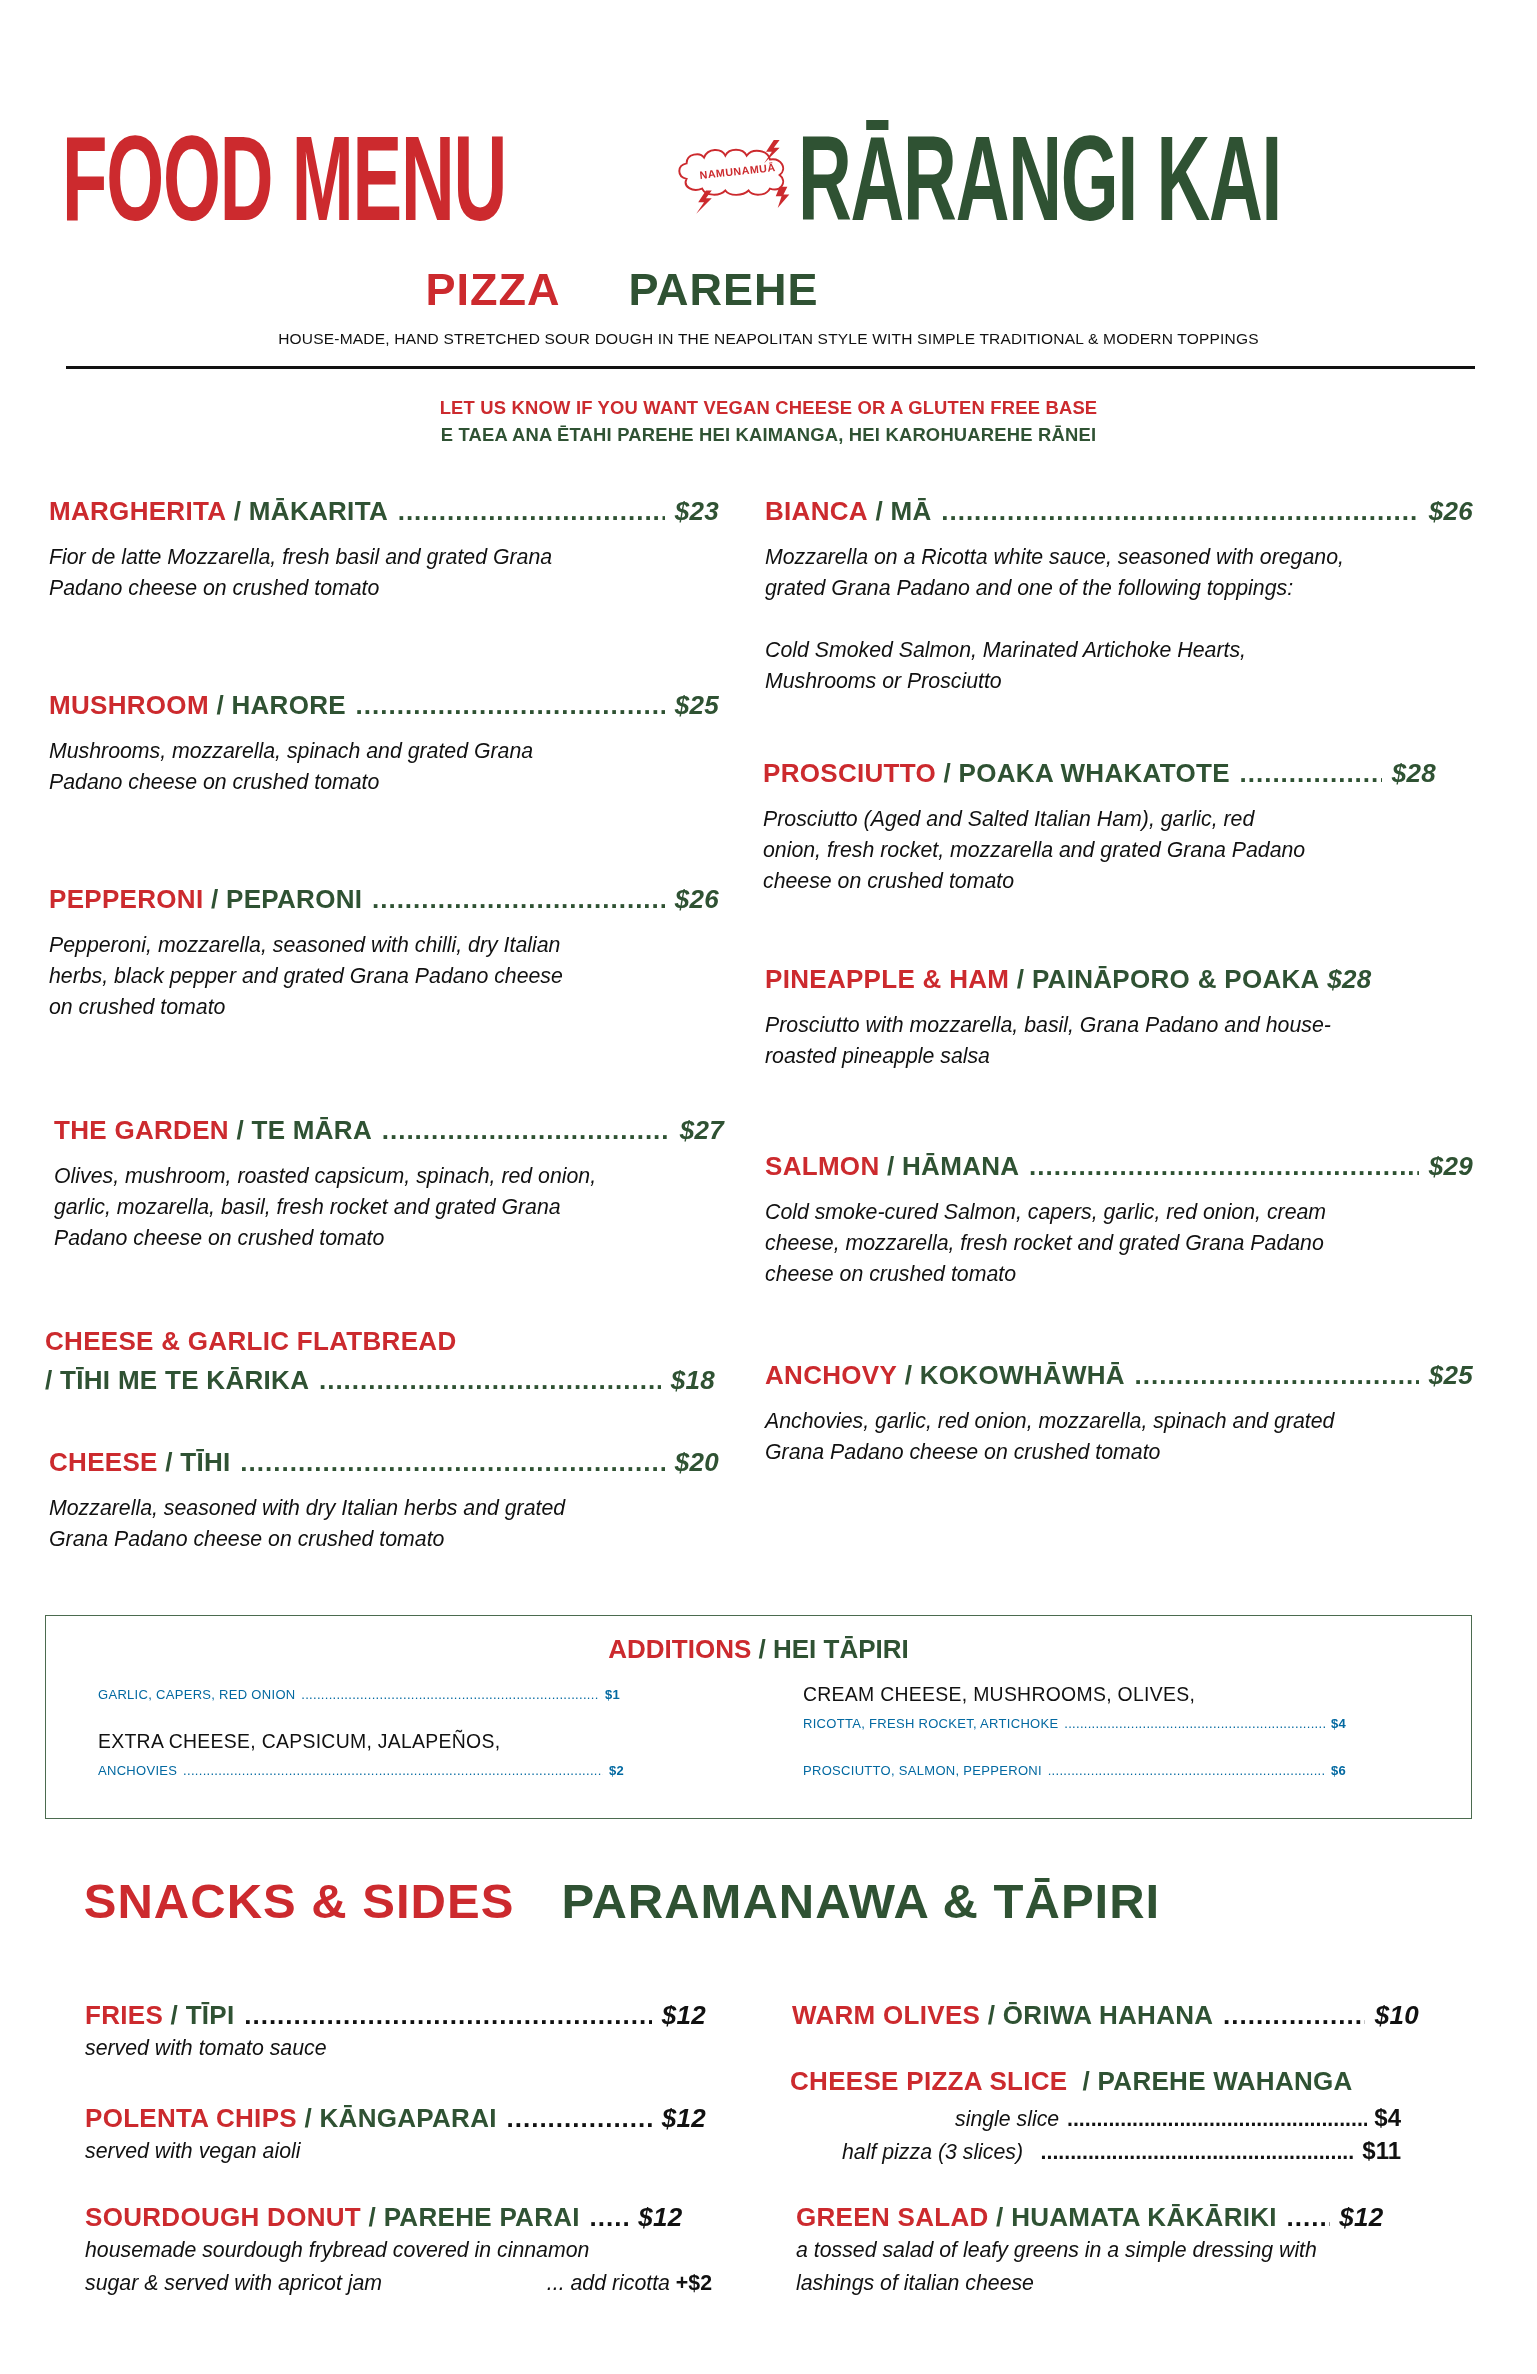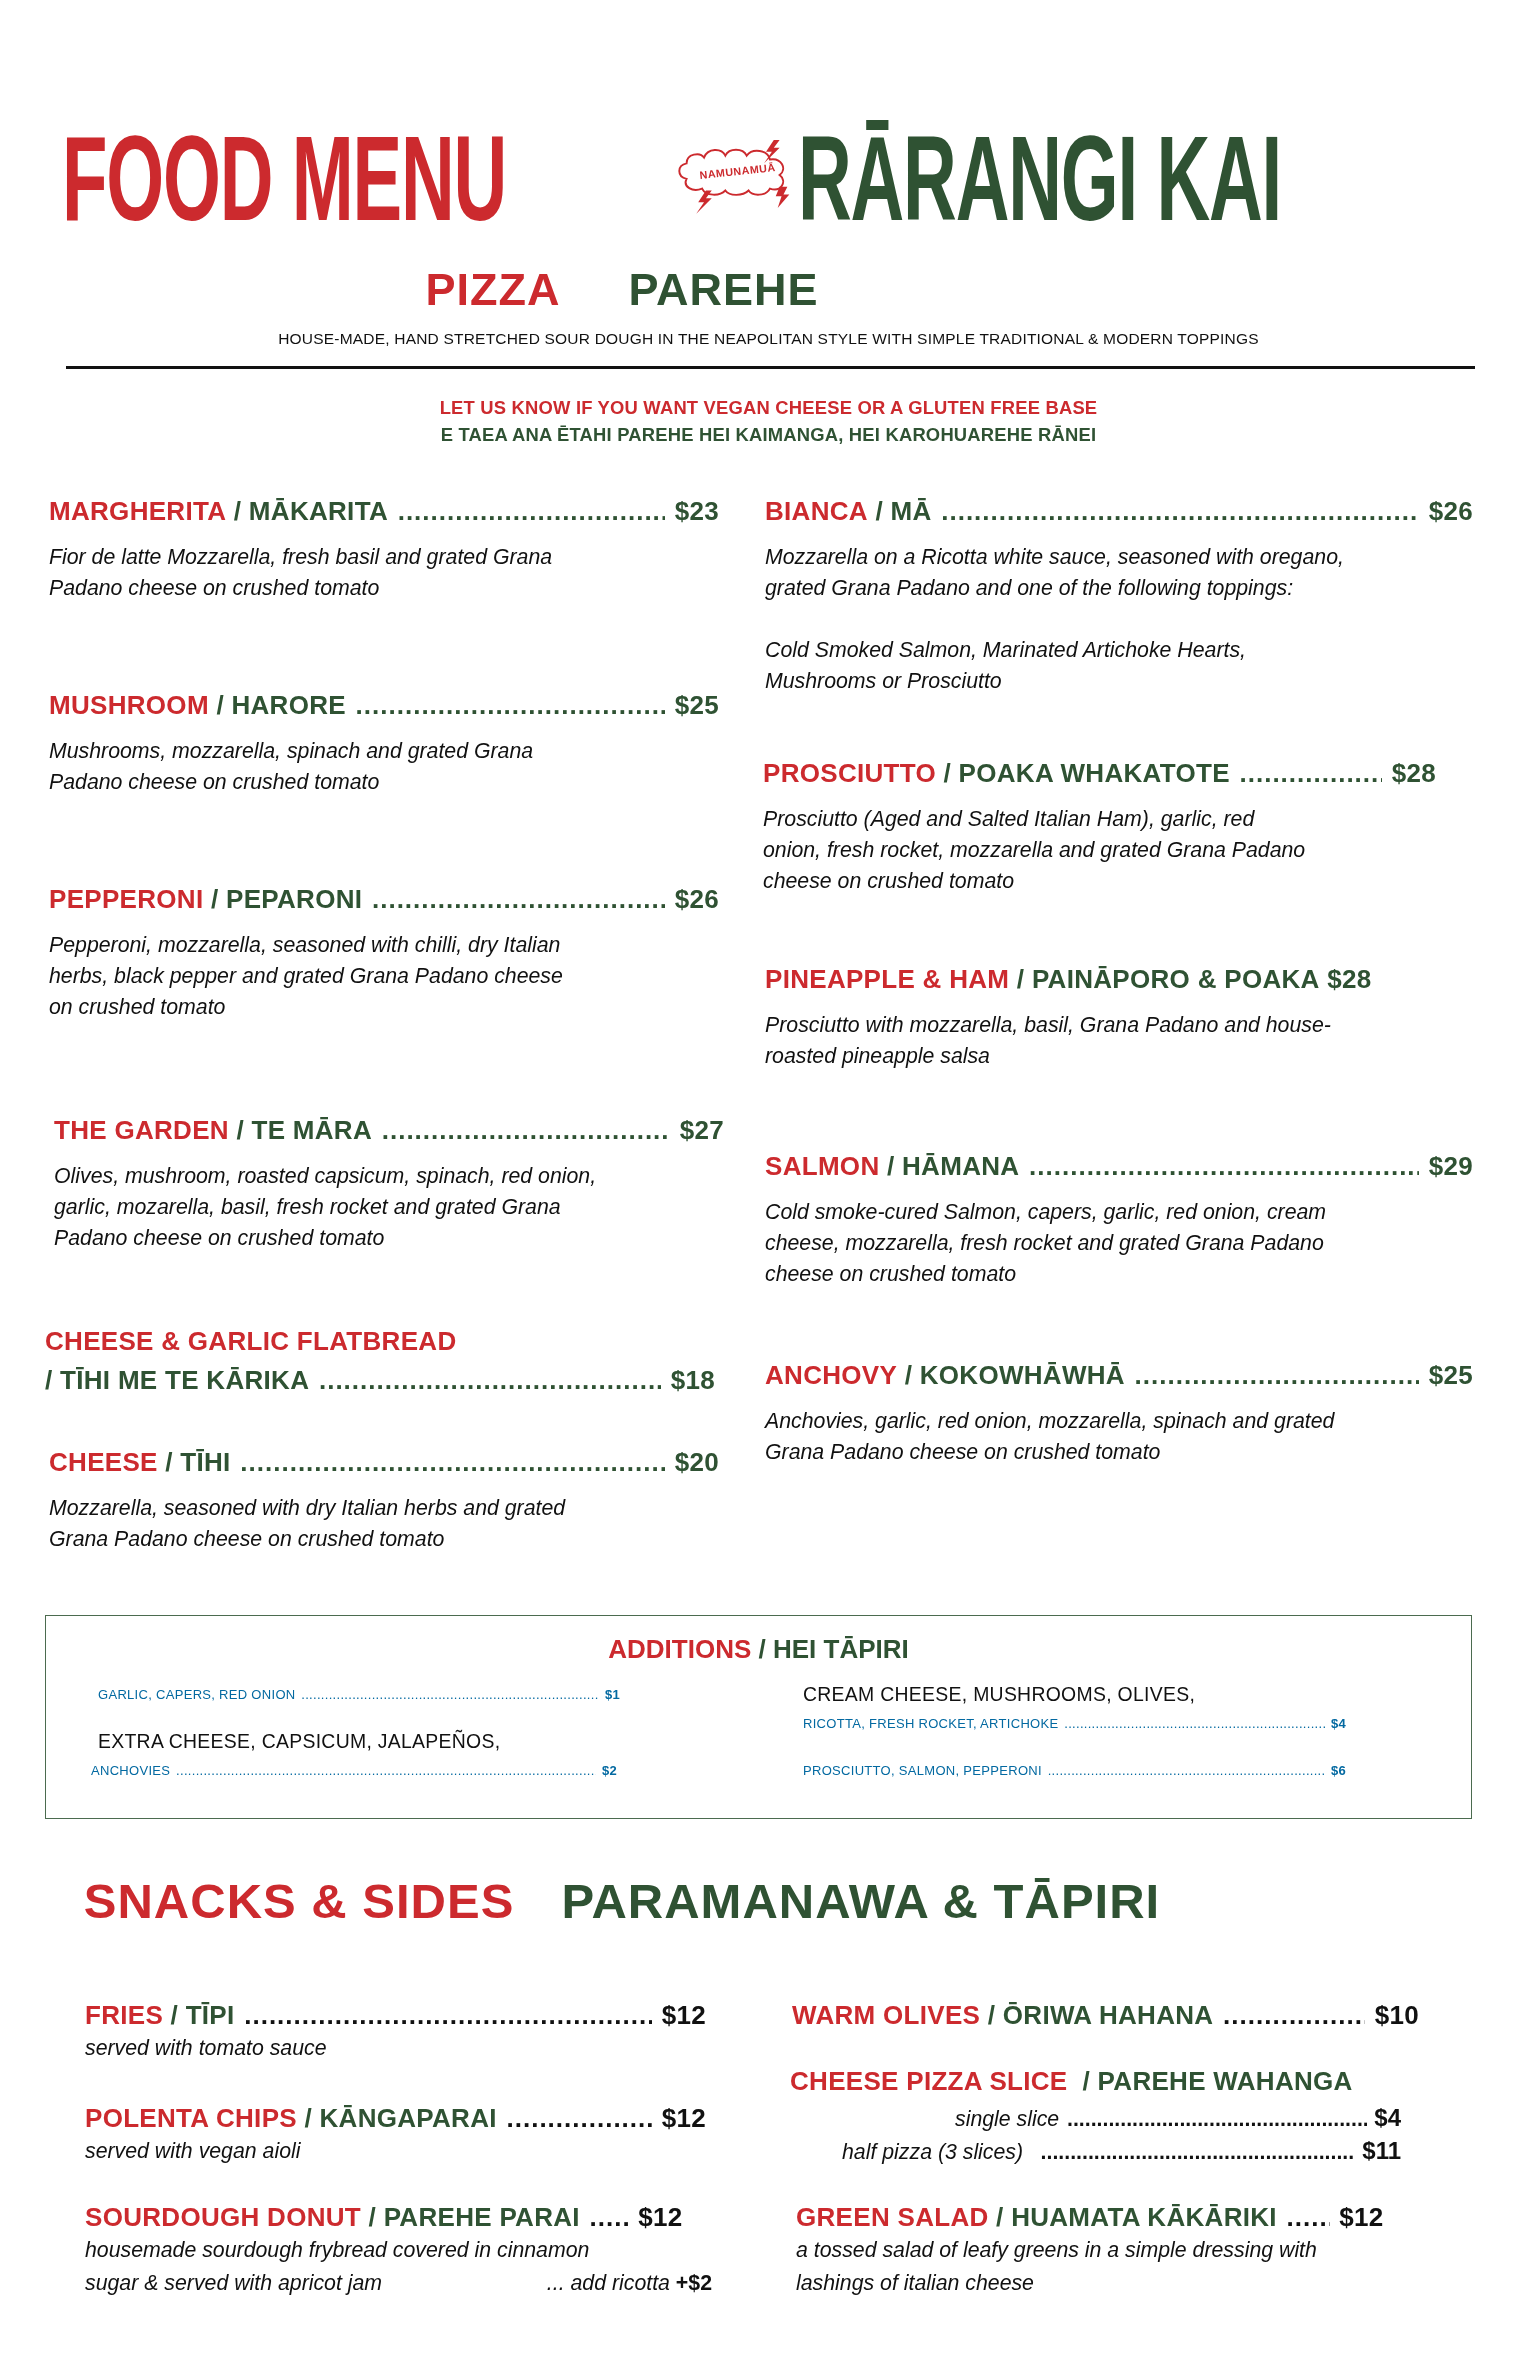--- a/index.html
+++ b/index.html
@@ -56,21 +56,21 @@
     display: flex; align-items: baseline; white-space: nowrap;
     font-weight: 700; font-size: 26px; line-height: 33px; letter-spacing: 0.3px;
   }
   .item-title .dots {
     flex: 1; overflow: hidden; margin: 0 9.7px 0 9.7px; color: #2f5233;
     letter-spacing: 1px;
   }
   .item-title .dots::before {
     content: "................................................................................................................................................";
   }
-  .item-title .price { color: #2f5233; }
+  .item-title .price { color: #2f5233; font-style: italic; }
   .item-desc {
     font-style: italic; font-size: 21.3px; line-height: 31px; color: #111;
     margin-top: 14px; white-space: pre-line;
   }
   .col-left { left: 49px; width: 670px; }
   .col-right { left: 765px; width: 708px; }
 
   
   .additions-box {
     position: absolute; left: 45px; top: 1615px; width: 1427px; height: 204px;
@@ -218,21 +218,21 @@
 <div class="additions-box">
   <div class="additions-title"><span class="red">ADDITIONS</span> <span class="green">/ HEI TĀPIRI</span></div>
 
   <div class="add-line" style="left:52px; top:64px; width:522px;">
     <span>GARLIC, CAPERS, RED ONION</span>
       <span class="dots"></span>
       <span class="price">$1</span>
   </div>
 
   <div class="add-plain" style="left:52px; top:111px;">EXTRA CHEESE, CAPSICUM, JALAPEÑOS,</div>
-  <div class="add-line" style="left:45px; top:140px; width:526px;">
+  <div class="add-line" style="left:52px; top:140px; width:526px;">
     <span>ANCHOVIES</span>
       <span class="dots"></span>
       <span class="price">$2</span>
   </div>
 
   <div class="add-plain" style="left:757px; top:64px;">CREAM CHEESE, MUSHROOMS, OLIVES,</div>
   <div class="add-line" style="left:757px; top:93px; width:543px;">
     <span>RICOTTA, FRESH ROCKET, ARTICHOKE</span>
       <span class="dots"></span>
       <span class="price">$4</span>

